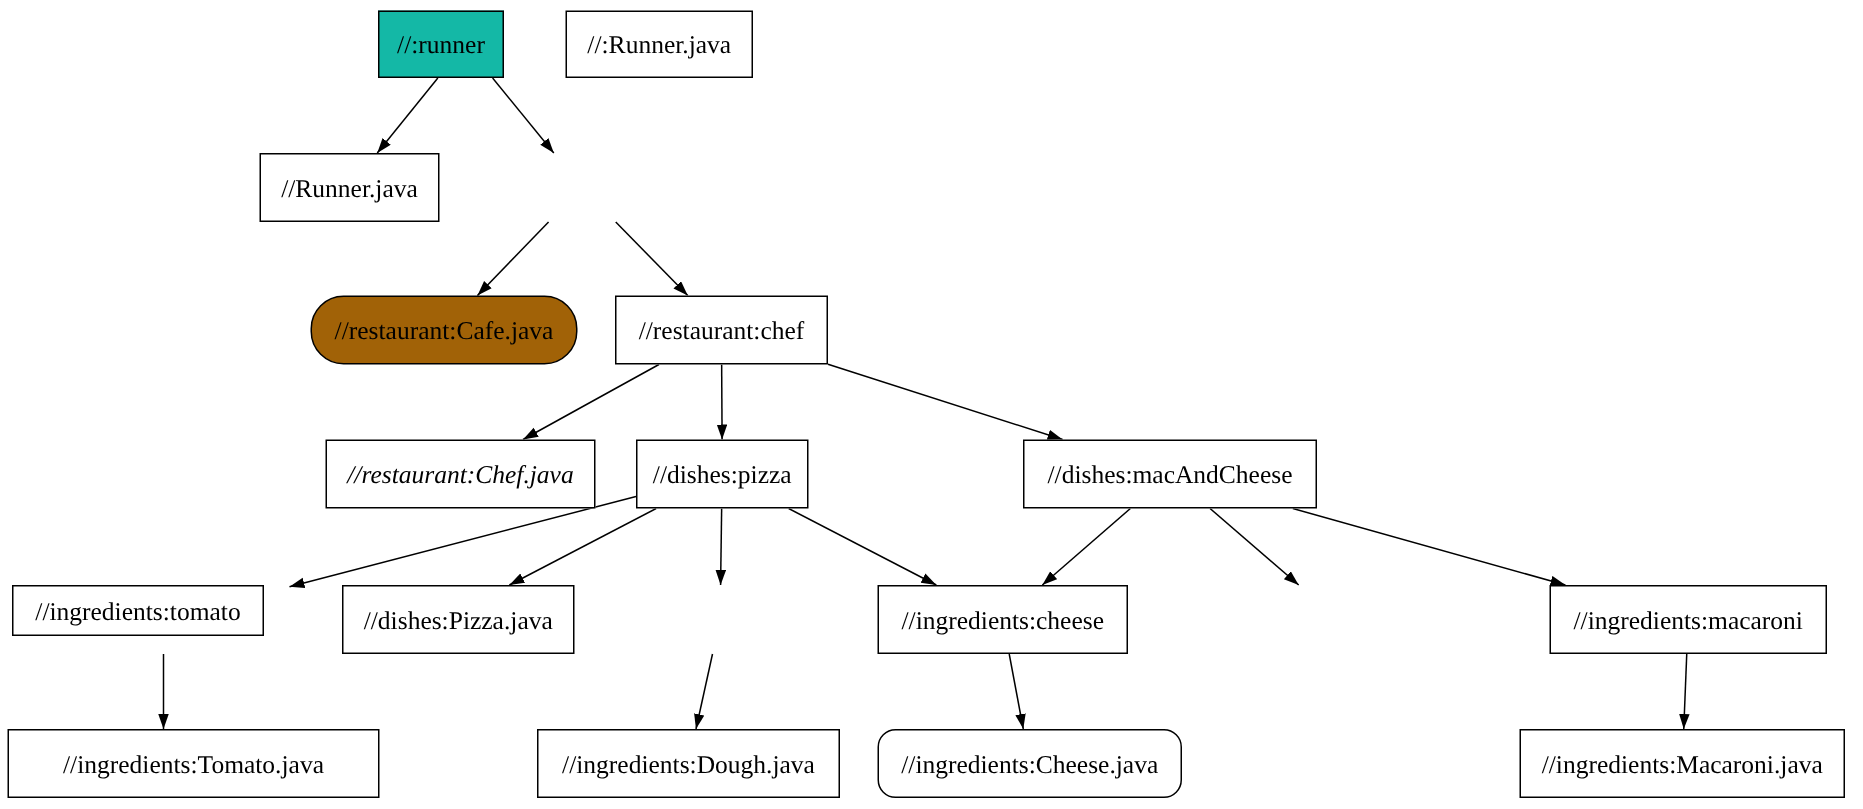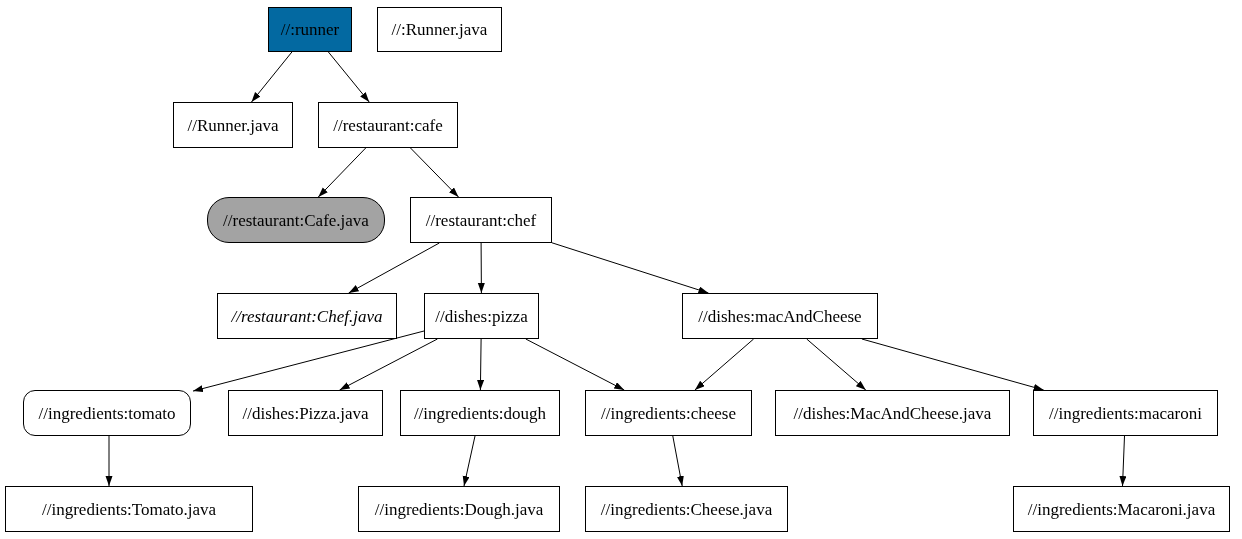--- a/index.html
+++ b/index.html
@@ -69,33 +69,30 @@
         <line x1="753.6" y1="339.0" x2="694.9" y2="390.0" stroke="#000000" stroke-width="1" marker-end="url(#arrowhead)"></line>
         <line x1="806.7" y1="339.0" x2="865.8" y2="390.0" stroke="#000000" stroke-width="1" marker-end="url(#arrowhead)"></line>
         <line x1="861.9" y1="339.0" x2="1043.6" y2="390.0" stroke="#000000" stroke-width="1" marker-end="url(#arrowhead)"></line>
         <line x1="109.0" y1="436.0" x2="109.0" y2="486.0" stroke="#000000" stroke-width="1" marker-end="url(#arrowhead)"></line>
         <line x1="475.0" y1="436.0" x2="464.0" y2="486.0" stroke="#000000" stroke-width="1" marker-end="url(#arrowhead)"></line>
         <line x1="672.8" y1="436.0" x2="682.2" y2="486.0" stroke="#000000" stroke-width="1" marker-end="url(#arrowhead)"></line>
         <line x1="1124.5" y1="436.0" x2="1122.5" y2="486.0" stroke="#000000" stroke-width="1" marker-end="url(#arrowhead)"></line>
       </g>
   </svg>
   <div class="node-layer" id="node-layer">
-      <div class="node" style="left: 268px; top: 7px; width: 84px; height: 45px; background: #0369a1; border-color: rgb(0, 0, 0);">//:runner</div>
+      <div class="node" style="left: 252px; top: 7px; width: 84px; height: 45px; background: #14b8a6; border-color: rgb(0, 0, 0);">//:runner</div>
       <div class="node" style="left: 377px; top: 7px; width: 125px; height: 45px; background: rgb(255, 255, 255); border-color: rgb(0, 0, 0);">//:Runner.java</div>
       <div class="node" style="left: 173px; top: 102px; width: 120px; height: 46px; background: rgb(255, 255, 255); border-color: rgb(0, 0, 0);">//Runner.java</div>
-      <div class="node" style="left: 318px; top: 102px; width: 140px; height: 46px; background: rgb(255, 255, 255); border-color: rgb(0, 0, 0);">//restaurant:cafe</div>
-      <div class="node" style="left: 207px; top: 197px; width: 178px; height: 46px; background: #a3a3a3; border-color: rgb(0, 0, 0); border-radius: 22px;">//restaurant:Cafe.java</div>
+      <div class="node" style="left: 207px; top: 197px; width: 178px; height: 46px; background: #a16207; border-color: rgb(0, 0, 0); border-radius: 22px;">//restaurant:Cafe.java</div>
       <div class="node" style="left: 410px; top: 197px; width: 142px; height: 46px; background: rgb(255, 255, 255); border-color: rgb(0, 0, 0);">//restaurant:chef</div>
       <div class="node" style="left: 217px; top: 293px; width: 180px; height: 46px; background: rgb(255, 255, 255); border-color: rgb(0, 0, 0); font-style: italic;">//restaurant:Chef.java</div>
       <div class="node" style="left: 424px; top: 293px; width: 115px; height: 46px; background: rgb(255, 255, 255); border-color: rgb(0, 0, 0);">//dishes:pizza</div>
       <div class="node" style="left: 682px; top: 293px; width: 196px; height: 46px; background: rgb(255, 255, 255); border-color: rgb(0, 0, 0);">//dishes:macAndCheese</div>
-      <div class="node" style="left: 23px; top: 390px; width: 168px; height: 46px; background: rgb(255, 255, 255); border-color: rgb(0, 0, 0); border-radius: 12px;">//ingredients:tomato</div>
+      <div class="node" style="left: 8px; top: 390px; width: 168px; height: 34px; background: rgb(255, 255, 255); border-color: rgb(0, 0, 0);">//ingredients:tomato</div>
       <div class="node" style="left: 228px; top: 390px; width: 155px; height: 46px; background: rgb(255, 255, 255); border-color: rgb(0, 0, 0);">//dishes:Pizza.java</div>
-      <div class="node" style="left: 400px; top: 390px; width: 160px; height: 46px; background: rgb(255, 255, 255); border-color: rgb(0, 0, 0);">//ingredients:dough</div>
       <div class="node" style="left: 585px; top: 390px; width: 167px; height: 46px; background: rgb(255, 255, 255); border-color: rgb(0, 0, 0);">//ingredients:cheese</div>
-      <div class="node" style="left: 775px; top: 390px; width: 235px; height: 46px; background: rgb(255, 255, 255); border-color: rgb(0, 0, 0);">//dishes:MacAndCheese.java</div>
       <div class="node" style="left: 1033px; top: 390px; width: 185px; height: 46px; background: rgb(255, 255, 255); border-color: rgb(0, 0, 0);">//ingredients:macaroni</div>
       <div class="node" style="left: 5px; top: 486px; width: 248px; height: 46px; background: rgb(255, 255, 255); border-color: rgb(0, 0, 0);">//ingredients:Tomato.java</div>
       <div class="node" style="left: 358px; top: 486px; width: 202px; height: 46px; background: rgb(255, 255, 255); border-color: rgb(0, 0, 0);">//ingredients:Dough.java</div>
-      <div class="node" style="left: 585px; top: 486px; width: 203px; height: 46px; background: rgb(255, 255, 255); border-color: rgb(0, 0, 0);">//ingredients:Cheese.java</div>
+      <div class="node" style="left: 585px; top: 486px; width: 203px; height: 46px; background: rgb(255, 255, 255); border-color: rgb(0, 0, 0); border-radius: 12px;">//ingredients:Cheese.java</div>
       <div class="node" style="left: 1013px; top: 486px; width: 217px; height: 46px; background: rgb(255, 255, 255); border-color: rgb(0, 0, 0);">//ingredients:Macaroni.java</div>
     </div>
 </div>
 
 </body></html>

